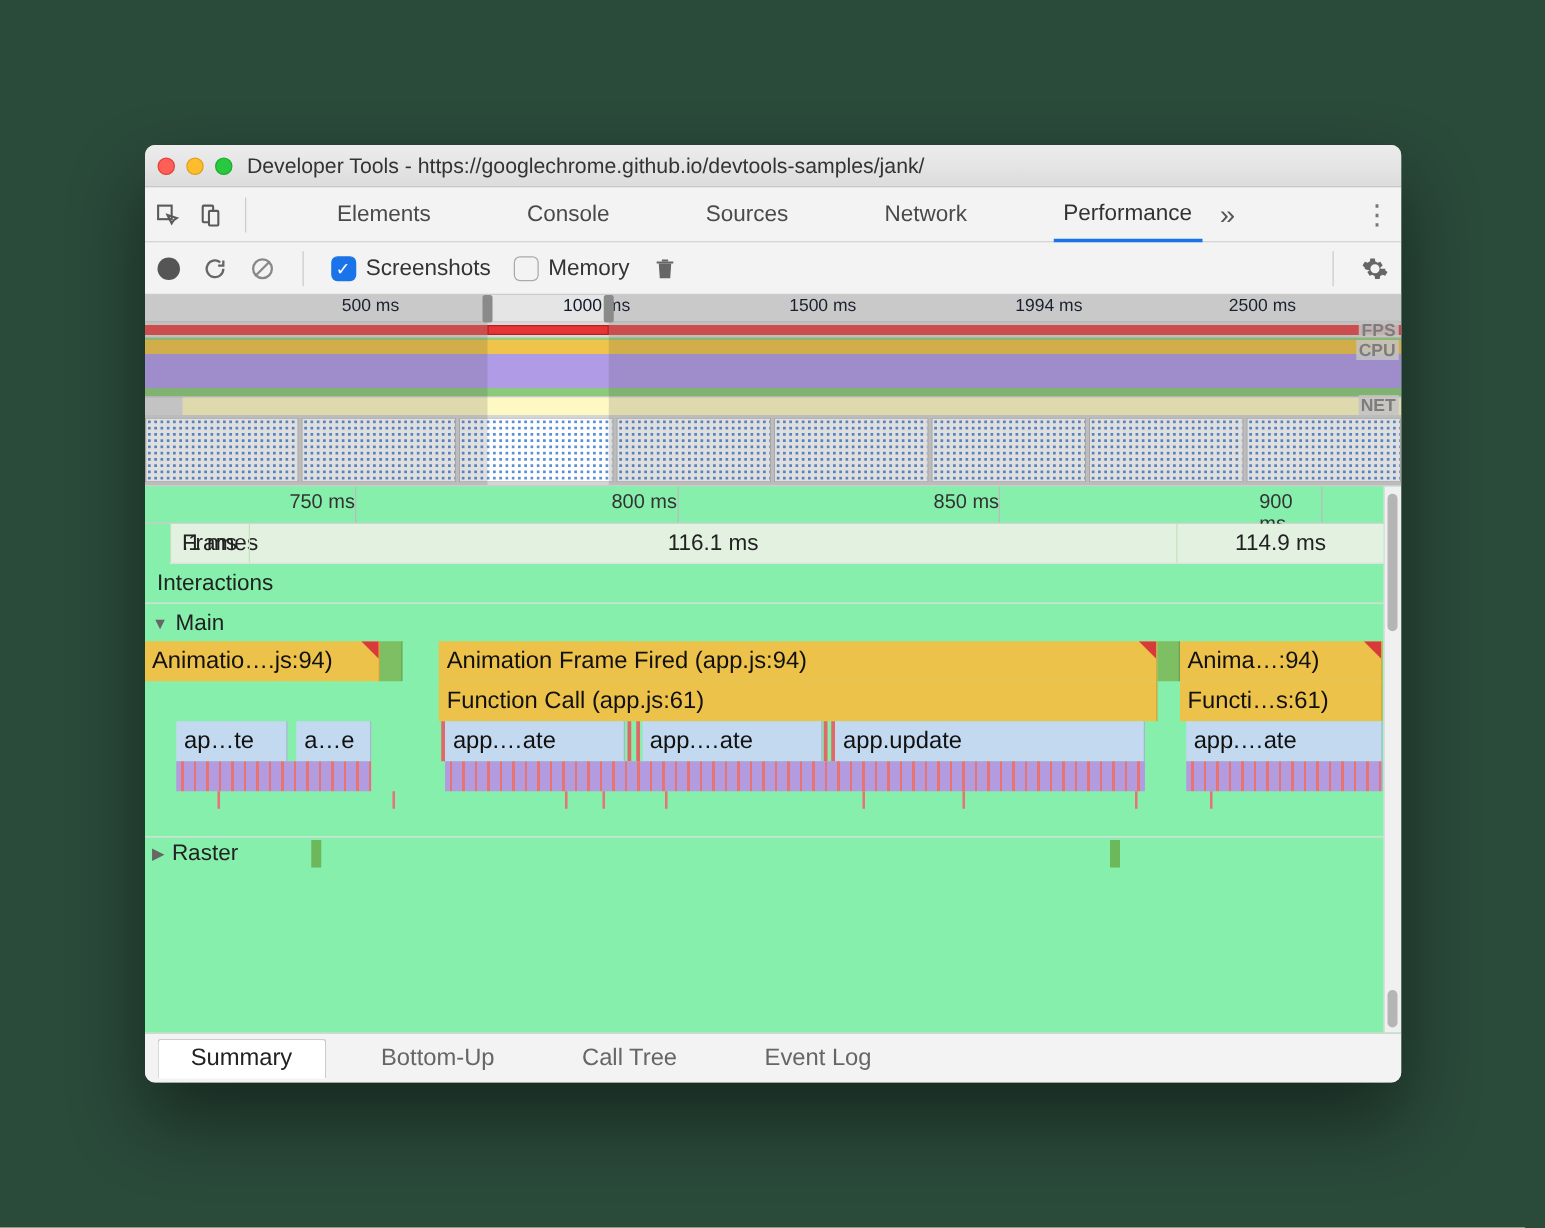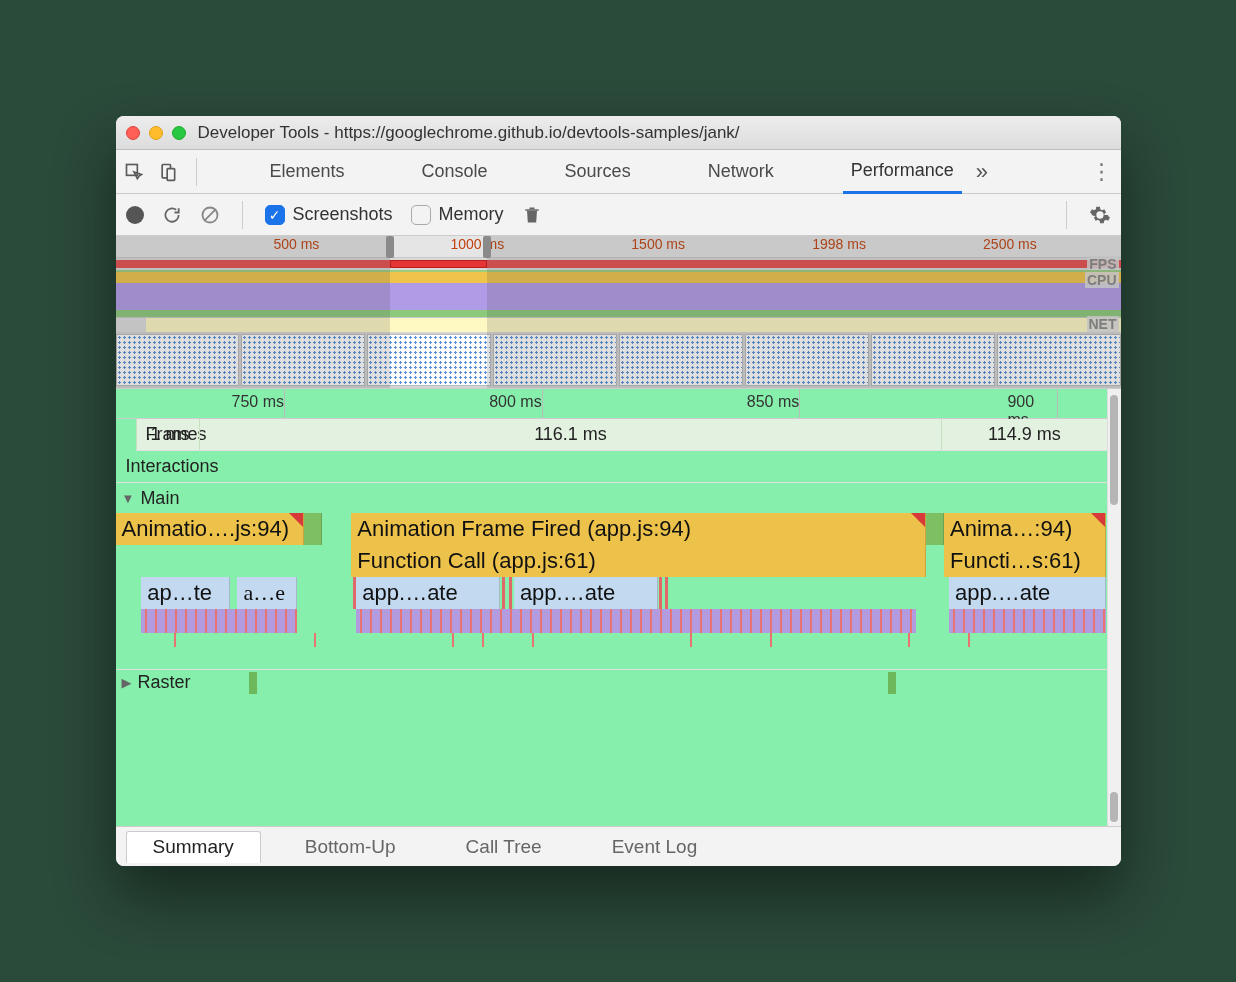--- a/index.html
+++ b/index.html
@@ -19,21 +19,21 @@
   .tab.active { color: #333; border-bottom: 3px solid #1a73e8; height: calc(100% + 1px); margin-bottom:-1px; font-weight:500;}
   .spacer { flex: 1; }
   .toolbar { height: 42px; background: #f3f3f3; border-bottom: 1px solid #ccc; display: flex; align-items: center; padding: 0 10px; gap: 18px; color: #5c5c5c; font-size: 18px; }
   .icon-btn { display: inline-flex; align-items: center; justify-content: center; cursor: pointer; }
   .checkbox { width: 20px; height: 20px; border-radius: 5px; border: 1px solid #aaa; display: inline-flex; align-items: center; justify-content: center; }
   .checkbox.checked { background: #1a73e8; border-color: #1a73e8; color: #fff; font-size: 14px; }
   .label { color: #333; }
   
   .overview { background: #dddddd; position: relative; }
   .ruler { height: 22px; position: relative; background:#e5e5e5; border-bottom:1px solid #c8c8c8;}
-  .ruler .tick { position: absolute; top: 0; font-size: 14px; color: #c2410c; transform: translateX(-50%); }
+  .ruler .tick { position: absolute; top: 0; font-size: 14px; color: #0f172a; transform: translateX(-50%); }
   .lane-label { position: absolute; right: 2px; font-size: 14px; font-weight: bold; color: #888; background:rgba(221,221,221,0.85); padding:0 2px;}
   .fps-strip { height: 12px; background: #d9d9d9; position: relative; }
   .red-bar { position:absolute; left:0; right:0; top:2px; height:8px; background:#e84d4d; }
   .cpu-lane { height: 48px; background: linear-gradient(to bottom, #efc44a 0%, #efc44a 25%, #b09be6 25%, #b09be6 85%, #8bc97b 85%, #8bc97b 100%); position:relative; border-top:2px solid #9acd80; border-bottom:1px solid #c8c8c8;}
   .net-lane { height: 14px; background: #fef9c3; position:relative;margin-left:30px; }
   .screenshots { height: 56px; background: #d5d5d5; display:flex; gap:2px; overflow:hidden; padding:2px 0;}
   .ss-thumb { flex:1; background: #fff; border:1px solid #bbb; position:relative; overflow:hidden;}
   .ss-thumb::before { content:""; position:absolute; inset:0;
     background-image: radial-gradient(#5a8fd6 1.2px, transparent 1.2px);
     background-size: 5px 5px; }
@@ -50,21 +50,21 @@
   .ruler2 { height:30px; border-bottom:1px solid #ccc; position:relative; }
   .ruler2 .tick { position:absolute; top:4px; font-size:16px; color:#333; transform:translateX(-100%); }
   .ruler2 .tline { position:absolute; top:0; bottom:0; width:1px; background:#bbb; }
   .row { height:32px; border-bottom:1px solid #e0e0e0; display:flex; align-items:center; position:relative; font-size:18px; color:#222;}
   .row-label { padding-left:10px; position:absolute; left:0; height:100%; display:flex; align-items:center; }
   .frames-row { background:#e3f2e0;margin-left:20px; }
   .frame-seg { position:absolute; top:0; bottom:0; border-left:1px solid #c7e0c0; display:flex; align-items:center; justify-content:center; color:#222; font-size:18px;}
   .main-header { height:30px; display:flex; align-items:center; padding-left:6px; font-size:18px; color:#222; }
   .tri { display:inline-block; margin-right:6px; color:#666; font-size:13px;}
   .flame { height:32px; position:relative; }
-  .bar { position:absolute; top:0; height:32px; display:flex; align-items:center; padding:0 6px; font-size:22px; color:#111; overflow:hidden; white-space:nowrap; border-right:1px solid rgba(0,0,0,0.15);}
+  .bar { position:absolute; top:0; height:32px; display:flex; align-items:center; padding:0 6px; font-size:19px; color:#111; overflow:hidden; white-space:nowrap; border-right:1px solid rgba(0,0,0,0.15);}
   .yellow-bar { background:#edc24a; }
   .green-bar { background:#7fbf63; }
   .red-tri { position:absolute; top:0; right:0; width:0; height:0; border-top:14px solid #d83a3a; border-left:14px solid transparent; }
   .blue-bar { background:#c2d9ef; }
   .stripe-row { height:24px; position:relative; }
   .stripe { position:absolute; top:0; bottom:0;
     background: repeating-linear-gradient(90deg,#b39be0 0 4px,#e87373 4px 6px,#b39be0 6px 10px); }
   .tiny-row { height:22px; position:relative; }
   .tiny { position:absolute; top:0; width:2px; height:14px; background:#e87373; }
   .raster-row { height:26px; display:flex; align-items:center; padding-left:6px; font-size:18px; color:#222; border-top:1px solid #e0e0e0; position:relative;}
@@ -140,21 +140,21 @@
           <path d="M12 8a4 4 0 1 0 0 8 4 4 0 0 0 0-8zm9 4a7 7 0 0 1-.1 1.2l2 1.6-2 3.4-2.4-1a7 7 0 0 1-2 1.2l-.4 2.6h-4l-.4-2.6a7 7 0 0 1-2-1.2l-2.4 1-2-3.4 2-1.6A7 7 0 0 1 3 12a7 7 0 0 1 .1-1.2l-2-1.6 2-3.4 2.4 1a7 7 0 0 1 2-1.2L7.9 3h4l.4 2.6a7 7 0 0 1 2 1.2l2.4-1 2 3.4-2 1.6c.1.4.1.8.1 1.2z"></path>
         </svg>
     </span>
   </div>
 
   <div class="overview" style="position:relative;">
     <div class="ruler" id="ov-ruler">
         <span class="tick" style="left: 18%;">500 ms</span>
         <span class="tick" style="left: 36%;">1000 ms</span>
         <span class="tick" style="left: 54%;">1500 ms</span>
-        <span class="tick" style="left: 72%;">1998 ms</span>
+        <span class="tick" style="left: 72%;">1994 ms</span>
         <span class="tick" style="left: 89%;">2500 ms</span>
       </div>
     <div class="fps-strip">
         <div class="red-bar"></div>
         <span class="lane-label" style="top:-2px">FPS</span>
       </div>
     <div class="cpu-lane">
         <span class="lane-label" style="top:0">CPU</span>
       </div>
     <div class="net-lane">
@@ -210,23 +210,24 @@
           <div class="bar yellow-bar" style="left: 23.8%; width: 58%;">Animation Frame Fired (app.js:94)<div class="red-tri"></div></div>
           <div class="bar green-bar" style="left: 81.8%; width: 1.8%;"></div>
           <div class="bar yellow-bar" style="left: 83.6%; width: 16.4%;">Anima…:94)<div class="red-tri"></div></div>
         </div>
       <div class="flame" id="flame-r2">
           <div class="bar yellow-bar" style="left: 23.8%; width: 58%;">Function Call (app.js:61)</div>
           <div class="bar yellow-bar" style="left: 83.6%; width: 16.4%;">Functi…s:61)</div>
         </div>
       <div class="flame" id="flame-r3">
           <div class="bar blue-bar" style="left: 2.6%; width: 9%;">ap…te</div>
-          <div class="bar blue-bar" style="left: 12.3%; width: 6%; font-family: Liberation Serif, serif;">a…e</div>
+          <div class="bar blue-bar" style="left: 12.3%; width: 6%;">a…e</div>
           <div class="bar blue-bar" style="left: 24.3%; width: 14.5%;">app.…ate</div>
           <div class="bar blue-bar" style="left: 40.2%; width: 14.5%;">app.…ate</div>
+          <div class="bar blue-bar" style="left: 55.8%; width: 25%;">app.update</div>
           <div class="bar blue-bar" style="left: 84.1%; width: 15.9%;">app.…ate</div>
           <div style="position: absolute; top: 0px; bottom: 0px; left: 24%; width: 3px; background: rgb(224, 104, 104);"></div>
           <div style="position: absolute; top: 0px; bottom: 0px; left: 39%; width: 3px; background: rgb(224, 104, 104);"></div>
           <div style="position: absolute; top: 0px; bottom: 0px; left: 39.7%; width: 3px; background: rgb(224, 104, 104);"></div>
           <div style="position: absolute; top: 0px; bottom: 0px; left: 54.8%; width: 3px; background: rgb(224, 104, 104);"></div>
           <div style="position: absolute; top: 0px; bottom: 0px; left: 55.4%; width: 3px; background: rgb(224, 104, 104);"></div>
         </div>
       <div class="stripe-row" id="stripe-row">
           <div class="stripe" style="left: 2.6%; width: 15.7%;"></div>
           <div class="stripe" style="left: 24.3%; width: 56.5%;"></div>

